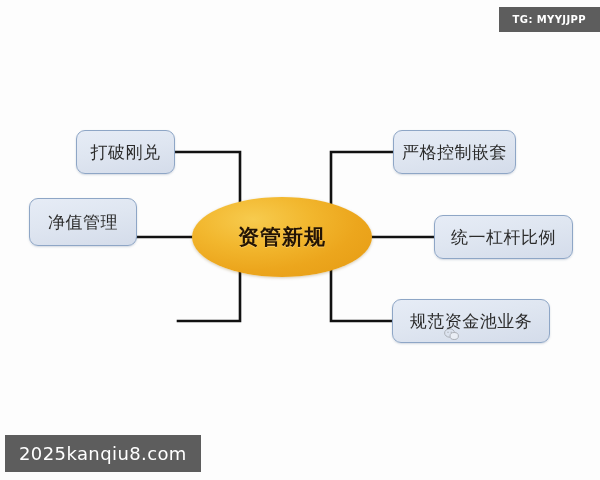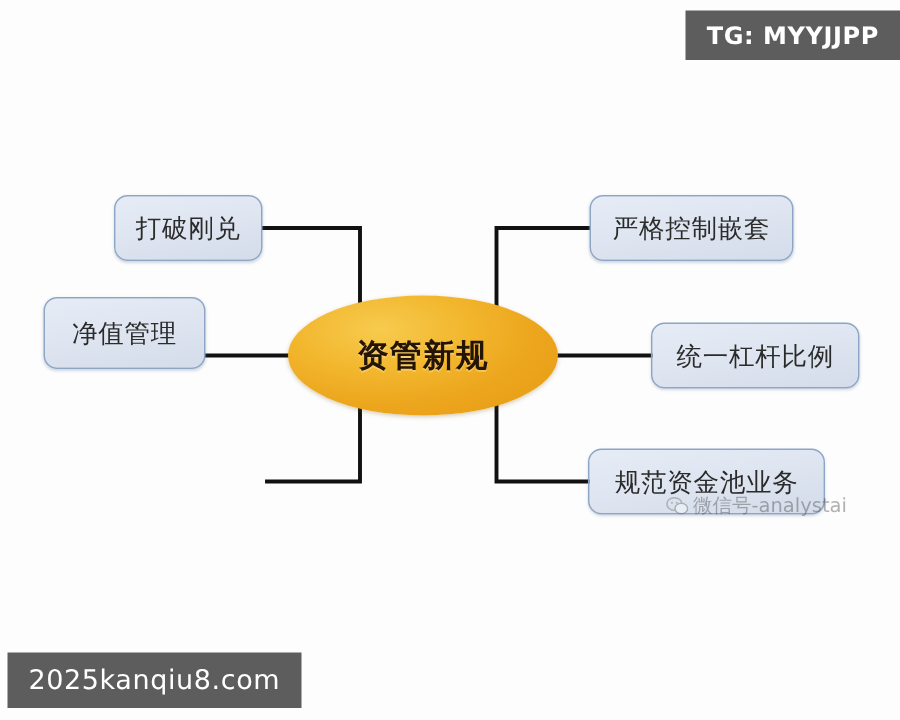--- a/index.html
+++ b/index.html
@@ -75,40 +75,40 @@
     font-size: 17px;
     color: #2b2b2b;
     white-space: nowrap;
     letter-spacing: 0.5px;
   }
 
   
   #box-l1 { left: 76px;  top: 130px; width: 99px;  height: 44px; }
   #box-l2 { left: 29px;  top: 198px; width: 108px; height: 48px; align-items: center; }
   #box-l3 { left: 20px;  top: 299px; width: 158px; height: 44px; }
-  #box-r1 { left: 393px; top: 130px; width: 136px; height: 44px; text-align: center; }
+  #box-r1 { left: 393px; top: 130px; width: 123px; height: 44px; text-align: center; }
   #box-r2 { left: 434px; top: 215px; width: 139px; height: 44px; }
   #box-r3 { left: 392px; top: 299px; width: 158px; height: 44px; }
 
   
   .banner {
     position: absolute;
     background: #5d5d5d;
     color: #ffffff;
     display: flex;
     align-items: center;
     justify-content: center;
     font-weight: bold;
     letter-spacing: 0.4px;
   }
   #banner-tg {
     right: 0;
     top: 7px;
     padding: 7px 14px;
-    font-size: 16px;
+    font-size: 10px;
   }
   #banner-site {
     left: 5px;
     bottom: 8px;
     padding: 8px 14px;
     font-size: 18px;
     font-weight: normal;
   }
 
   
@@ -176,21 +176,20 @@
     <span class="node-label">规范资金池业务</span>
   </div>
 
   <div id="wechat-watermark">
     <svg width="15" height="13" viewBox="0 0 15 13">
       <ellipse cx="5.6" cy="5" rx="5" ry="4.2" fill="none" stroke="#6b6b6b" stroke-width="1"></ellipse>
       <ellipse cx="10.2" cy="8" rx="4.2" ry="3.5" fill="#ffffff" stroke="#6b6b6b" stroke-width="1"></ellipse>
       <circle cx="4" cy="4.2" r="0.7" fill="#6b6b6b"></circle>
       <circle cx="7.2" cy="4.2" r="0.7" fill="#6b6b6b"></circle>
     </svg>
-    <span class="wm-text">微信号-analystai</span>
   </div>
 
   <div class="banner" id="banner-tg">
     <span>TG: MYYJJPP</span>
   </div>
 
   <div class="banner" id="banner-site">
     <span>2025kanqiu8.com</span>
   </div>
 

